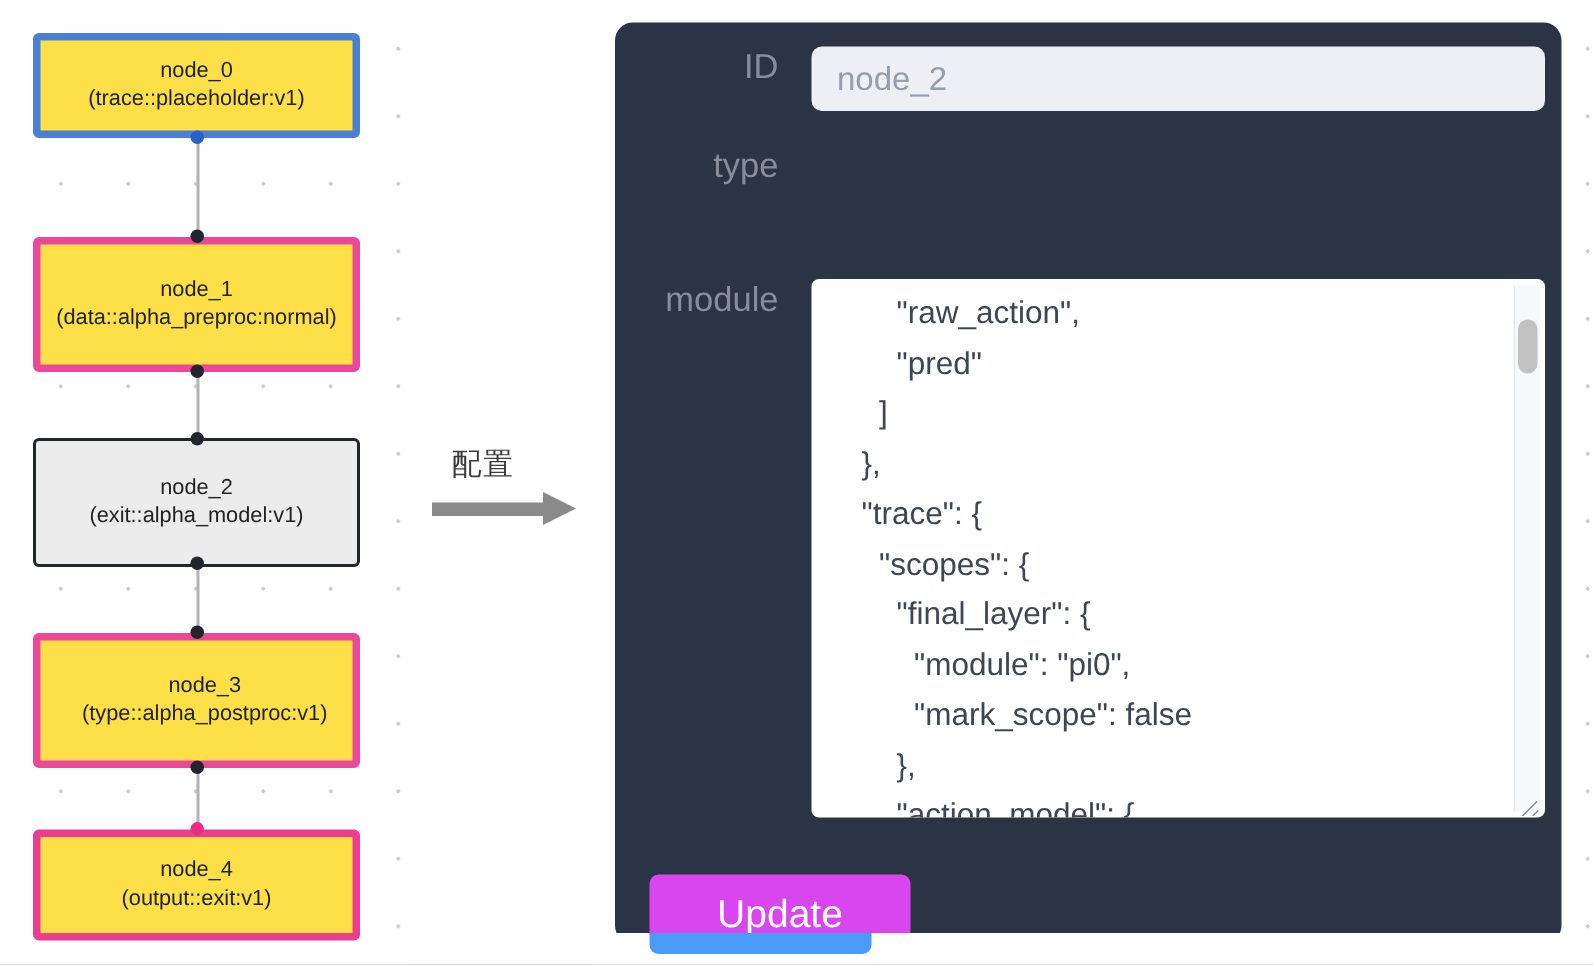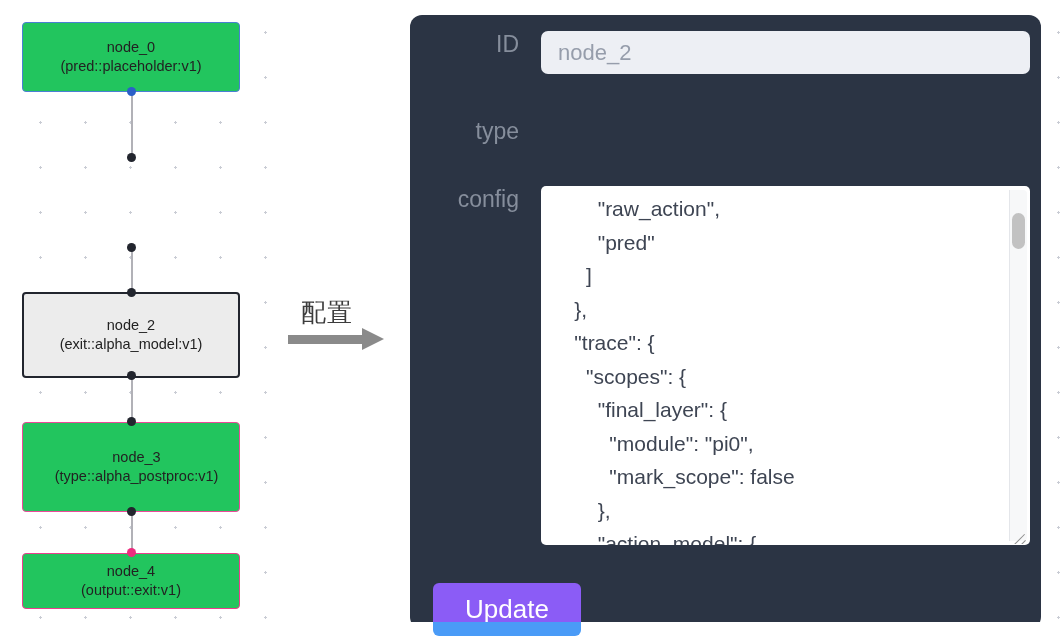--- a/index.html
+++ b/index.html
@@ -43,23 +43,23 @@
     position: absolute;
     width: 2px;
     background: #b1b1b7;
     left: 131px;
   }
   .node {
     position: absolute;
     left: 22px;
     width: 218px;
     box-sizing: border-box;
-    border: 1px solid #ec4899;
+    border: 5px solid #ec4899;
     border-radius: 4px;
-    background: #22c55e;
+    background: #fde047;
     color: #222222;
     font-size: 14.5px;
     line-height: 19px;
     text-align: center;
     display: flex;
     align-items: center;
     justify-content: center;
     padding: 4px 8px;
     box-shadow: 0 0 0 0 rgba(0,0,0,0);
   }
@@ -86,21 +86,21 @@
     position: absolute;
     left: 288px;
     top: 296px;
     width: 104px;
     height: 70px;
   }
   #transition-label {
     position: absolute;
     left: 13px;
     top: 0;
-    font-size: 25px;
+    font-size: 20px;
     color: #3c3c3c;
     letter-spacing: 1px;
     font-family: Liberation Sans, sans-serif;
   }
   #arrow-shaft {
     position: absolute;
     left: 0;
     top: 39px;
     width: 78px;
     height: 9px;
@@ -151,21 +151,21 @@
     background: #edeff4;
     border: none;
     border-radius: 7px;
     color: #969dab;
     font-size: 22px;
     font-family: "Liberation Sans", sans-serif;
     padding: 0 17px;
     outline: none;
   }
   #row-id   { left: 23px; top: 16px; justify-content: flex-end; }
-  #row-type { left: 23px; top: 103px; align-items: flex-end; }
+  #row-type { left: 23px; top: 82px; align-items: flex-end; }
   #row-config { left: 23px; top: 171px; }
 
   #config-textarea-wrap {
     position: relative;
     width: 489px;
     height: 359px;
   }
   #config-textarea {
     position: absolute;
     left: 0; top: 0;
@@ -213,23 +213,23 @@
     transform: rotate(-45deg);
     transform-origin: center;
   }
   #config-resize-handle span.l1 { width: 15px; right: 1px; bottom: 4px; }
   #config-resize-handle span.l2 { width: 9px;  right: 1px; bottom: 0px; }
 
   #update-button {
     position: absolute;
     left: 23px;
     top: 568px;
-    width: 148px;
+    width: 174px;
     height: 52px;
-    background: #8b5cf6;
+    background: #d946ef;
     color: #ffffff;
     border: none;
     border-radius: 6px;
     font-size: 26px;
     font-family: "Liberation Sans", sans-serif;
     text-align: center;
     line-height: 52px;
     cursor: pointer;
     padding: 0;
   }
@@ -266,25 +266,31 @@
   <div id="flow-graph">
 
     <div class="edge" style="top:91px;  height:68px;"></div>
     <div class="edge" style="top:247px; height:46px;"></div>
     <div class="edge" style="top:375px; height:46px;"></div>
     <div class="edge" style="top:511px; height:39px;"></div>
 
     <div class="node input-node" style="top:22px; height:70px;">
       <div class="node-text">
         <div>node_0</div>
-        <div>(pred::placeholder:v1)</div>
+        <div>(trace::placeholder:v1)</div>
       </div>
     </div>
     <div class="handle blue" style="top:87px;"></div>
 
+    <div class="node" style="top:158px; height:90px;">
+      <div class="node-text">
+        <div>node_1</div>
+        <div>(data::alpha_preproc:normal)</div>
+      </div>
+    </div>
     <div class="handle" style="top:153px;"></div>
     <div class="handle" style="top:243px;"></div>
 
     <div class="node selected" style="top:292px; height:86px;">
       <div class="node-text">
         <div>node_2</div>
         <div>(exit::alpha_model:v1)</div>
       </div>
     </div>
     <div class="handle" style="top:288px;"></div>
@@ -292,21 +298,21 @@
 
     <div class="node" style="top:422px; height:90px;padding-left:19px;">
       <div class="node-text">
         <div>node_3</div>
         <div>(type::alpha_postproc:v1)</div>
       </div>
     </div>
     <div class="handle" style="top:417px;"></div>
     <div class="handle" style="top:507px;"></div>
 
-    <div class="node output-node" style="top:553px; height:56px;">
+    <div class="node output-node" style="top:553px; height:74px;">
       <div class="node-text">
         <div>node_4</div>
         <div>(output::exit:v1)</div>
       </div>
     </div>
     <div class="handle pink" style="top:548px;"></div>
   </div>
 
   <div id="transition">
     <div id="transition-label">配置</div>
@@ -319,21 +325,21 @@
     <div class="field-row" id="row-id">
       <div class="field-label">ID</div>
       <input class="field-input" type="text" value="node_2" style="">
     </div>
 
     <div class="field-row" id="row-type">
       <div class="field-label">type</div>
     </div>
 
     <div class="field-row" id="row-config">
-      <div class="field-label">config</div>
+      <div class="field-label">module</div>
       <div id="config-textarea-wrap">
         <div id="config-textarea">        "raw_action",
         "pred"
       ]
     },
     "trace": {
       "scopes": {
         "final_layer": {
           "module": "pi0",
           "mark_scope": false

